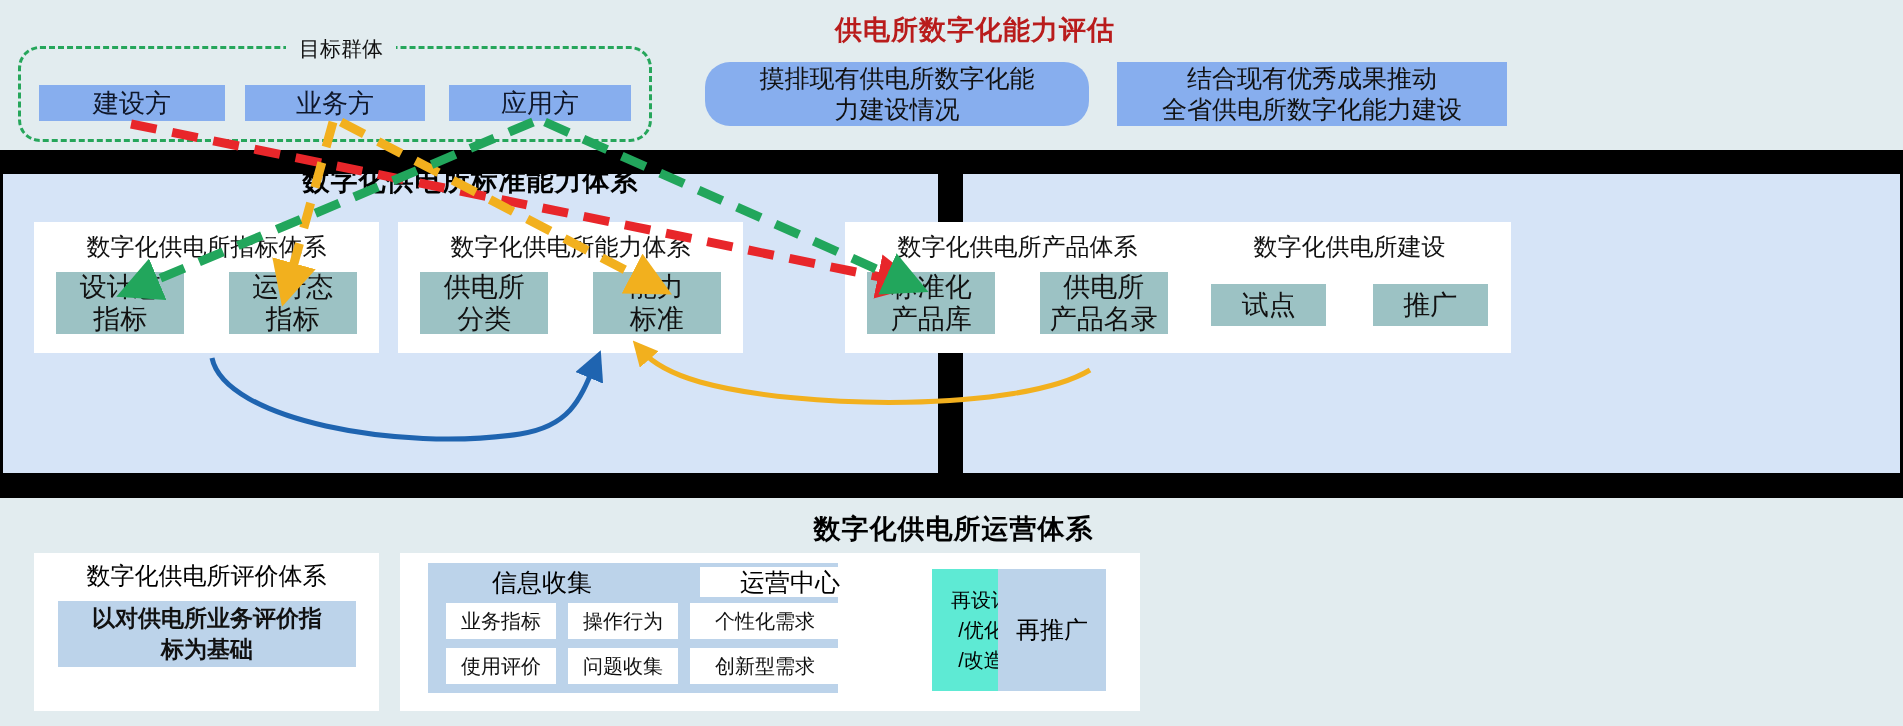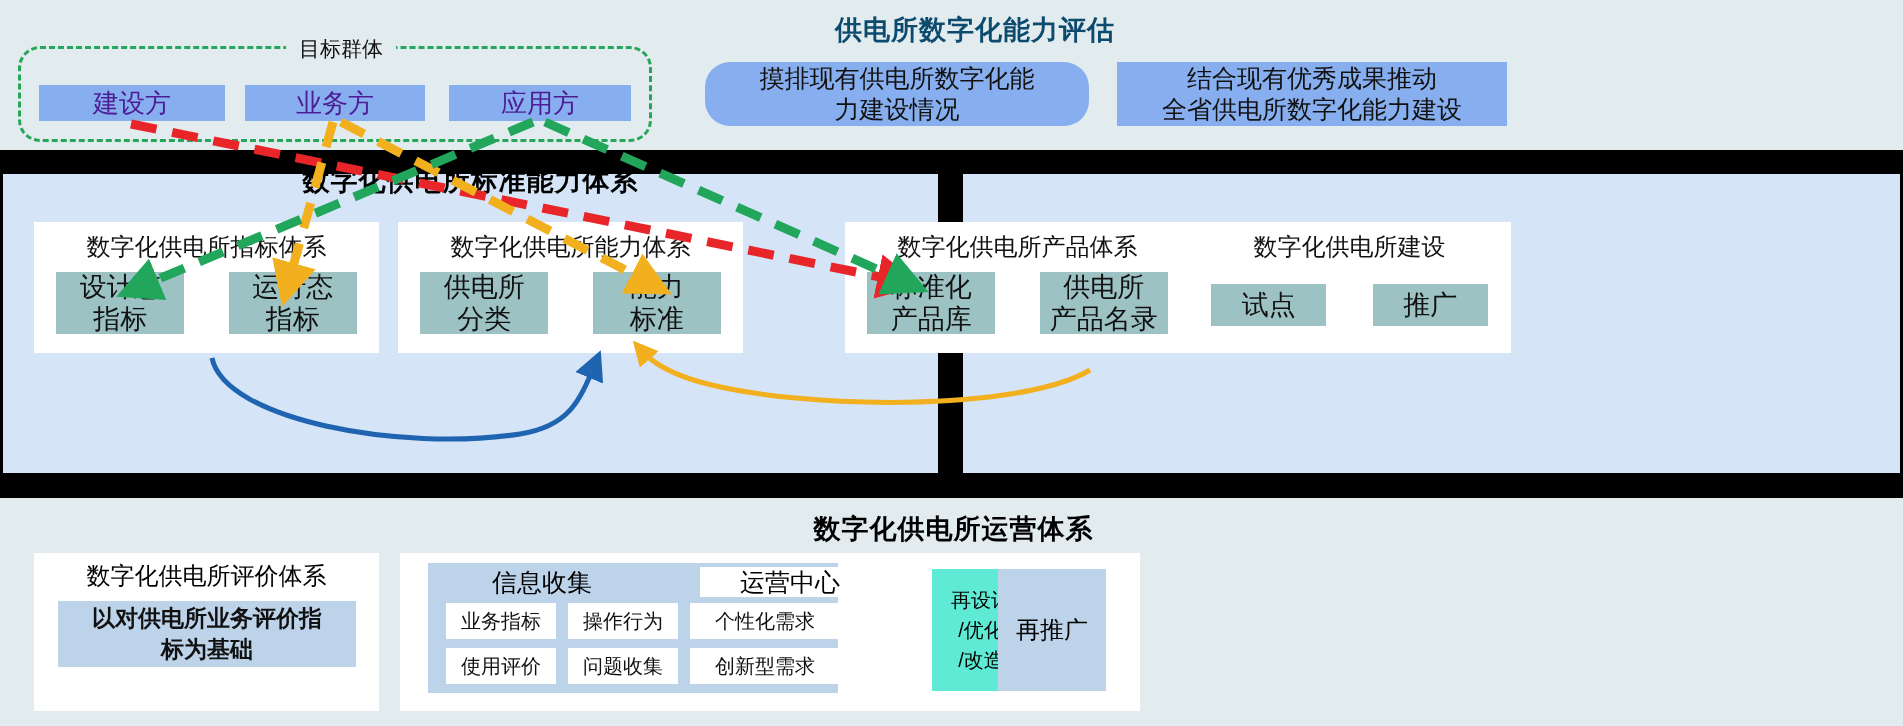--- a/index.html
+++ b/index.html
@@ -23,30 +23,30 @@
 
   #target-group-frame{
     left:18px;top:46px;width:634px;height:96px;
     border:3px dashed #26a65b;border-radius:22px;background:transparent;
   }
   #target-group-label{
     left:286px;top:36px;width:110px;height:26px;
     background:#e2ecef;font-size:21px;color:#111;
   }
   .audience-box{
-    height:36px;background:#87aeee;color:#4c1d95;font-size:26px;
+    height:36px;background:#87aeee;color:#0f172a;font-size:26px;
     top:85px;
   }
   #aud0{left:39px;width:186px;}
   #aud1{left:245px;width:180px;}
   #aud2{left:449px;width:182px;}
 
   #main-title{
     left:640px;top:13px;width:670px;height:34px;
-    font-size:27px;font-weight:bold;color:#0c4a6e;letter-spacing:1px;
+    font-size:27px;font-weight:bold;color:#b91c1c;letter-spacing:1px;
   }
   .goal-box{
     top:62px;height:64px;background:#87aeee;color:#111;font-size:25px;
     line-height:31px;
   }
   #goal0{left:705px;width:384px;border-radius:25px;}
   #goal1{left:1117px;width:390px;}
 
   
   #mid-blackframe{left:0;top:150px;width:1903px;height:24px;}

